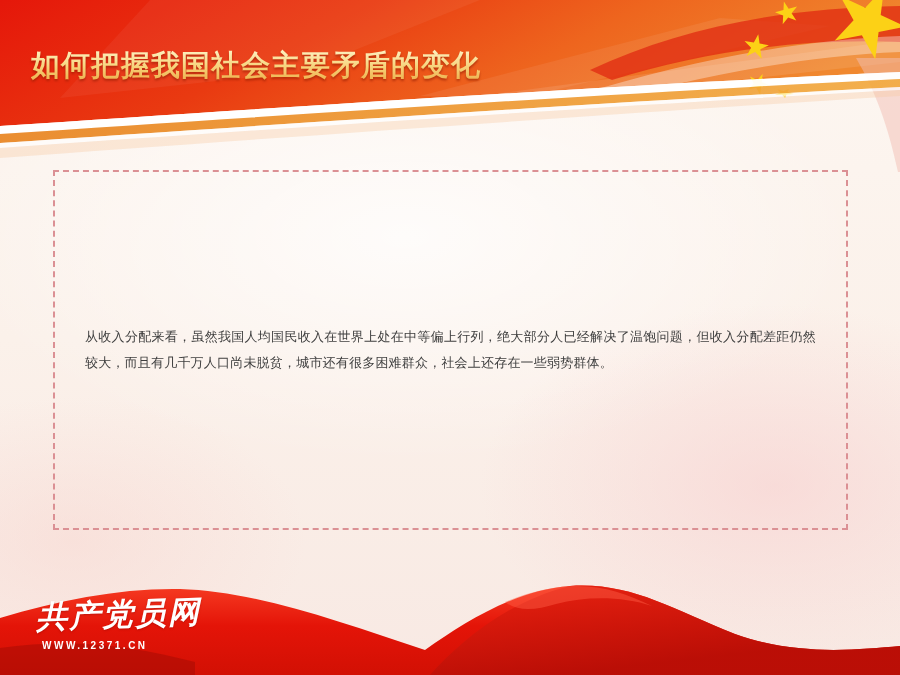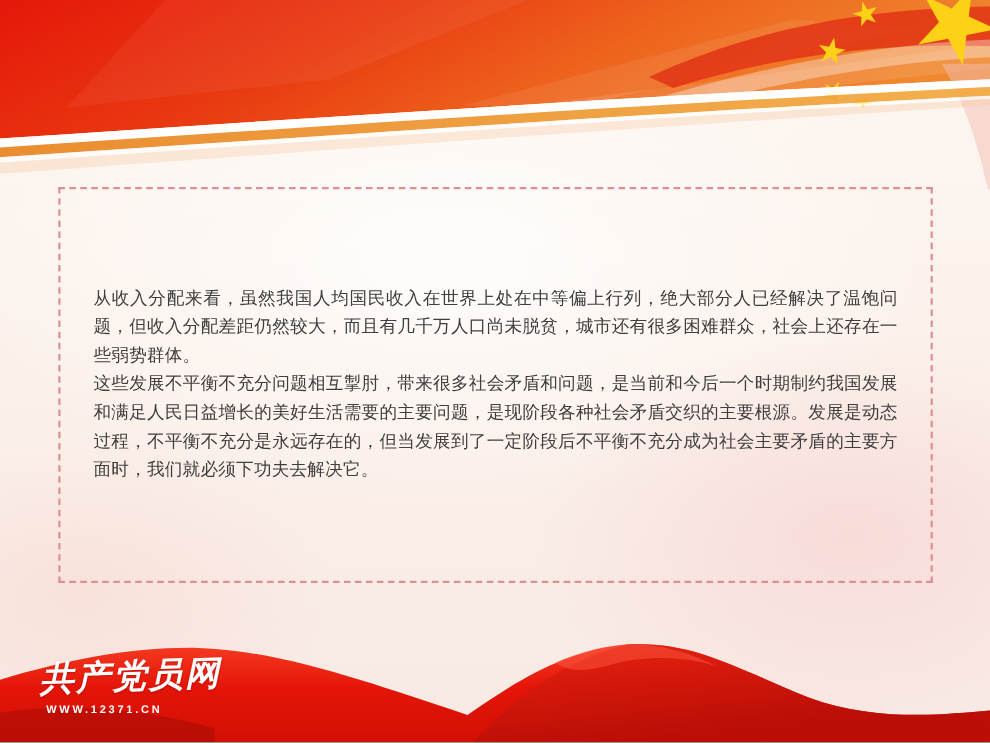--- a/index.html
+++ b/index.html
@@ -28,21 +28,21 @@
     white-space:nowrap;
   }
   .content-box{
     position:absolute;left:53px;top:170px;z-index:2;
     width:795px;height:360px;box-sizing:border-box;
     border:2px dashed var(--border-pink,#db9094);
     display:flex;align-items:center;
   }
   .content-text{
     padding:0 30px;
-    font-size:16px;line-height:26px;letter-spacing:0.2px;
+    font-size:13px;line-height:26px;letter-spacing:0.2px;
     color:#3e3e3e;text-align:justify;
   }
   .content-text p{margin:0;}
   .wave-svg{position:absolute;left:0;top:550px;z-index:3;}
   .site-logo{position:absolute;left:36px;top:594px;z-index:4;color:#fff;}
   .logo-calligraphy{
     font-size:31px;font-weight:bold;font-style:italic;
     letter-spacing:2px;transform:rotate(-2deg);
     text-shadow:0 1px 2px rgba(120,0,0,.35);
     white-space:nowrap;
@@ -90,25 +90,25 @@
       <use href="#star-shape" transform="translate(758,84) scale(11) rotate(25)"></use>
       <use href="#star-shape" transform="translate(784,93) scale(10,5) rotate(30)" opacity="0.9"></use>
     </g>
 
     <path d="M0,126 C300,106 640,84 900,72 L900,79 C640,92 300,114 0,134 Z" fill="#ffffff" opacity="0.95"></path>
     <path d="M0,134 C300,114 640,92 900,79 L900,87 C640,100 300,123 0,143 Z" fill="url(#goldStripe)" opacity="0.9"></path>
     <path d="M0,143 C300,123 640,100 900,87 L900,90 C640,104 300,127 0,148 Z" fill="#ffffff" opacity="0.6"></path>
     <path d="M0,148 C300,127 640,104 900,90 L900,96 C640,112 300,136 0,158 Z" fill="#f5c9a0" opacity="0.35"></path>
   </svg>
 
+  <h1 class="page-title">如何把握我国社会主要矛盾的变化</h1>
 
   <div class="content-box">
     <div class="content-text">
       <p>从收入分配来看，虽然我国人均国民收入在世界上处在中等偏上行列，绝大部分人已经解决了温饱问题，但收入分配差距仍然较大，而且有几千万人口尚未脱贫，城市还有很多困难群众，社会上还存在一些弱势群体。</p>
-      <p>这些发展不平衡不充分问题相互掣肘，带来很多社会矛盾和问题，是当前和今后一个时期制约我国发展和满足人民日益增长的美好生活需要的主要问题，是现阶段各种社会矛盾交织的主要根源。发展是动态过程，不平衡不充分是永远存在的，但当发展到了一定阶段后不平衡不充分成为社会主要矛盾的主要方面时，我们就必须下功夫去解决它。</p>
     </div>
   </div>
 
   <svg class="wave-svg" width="900" height="125" viewBox="0 0 900 125">
     <defs>
       <linearGradient id="waveGrad" x1="0" y1="0" x2="0" y2="1">
         <stop offset="0" stop-color="#f63b22"></stop>
         <stop offset="0.45" stop-color="#e41408"></stop>
         <stop offset="1" stop-color="#d21004"></stop>
       </linearGradient>

